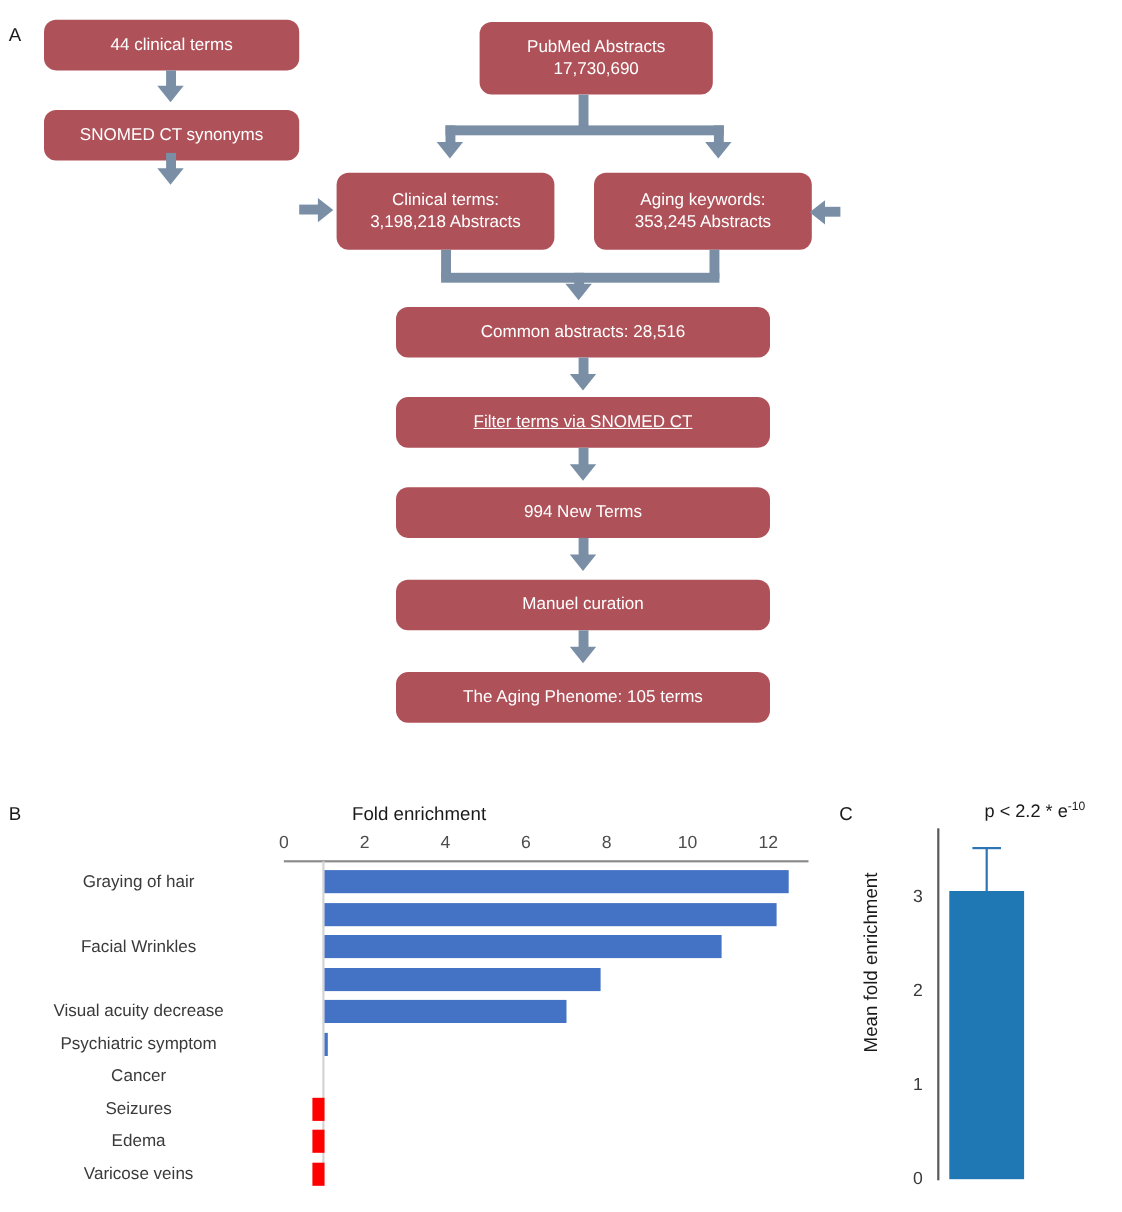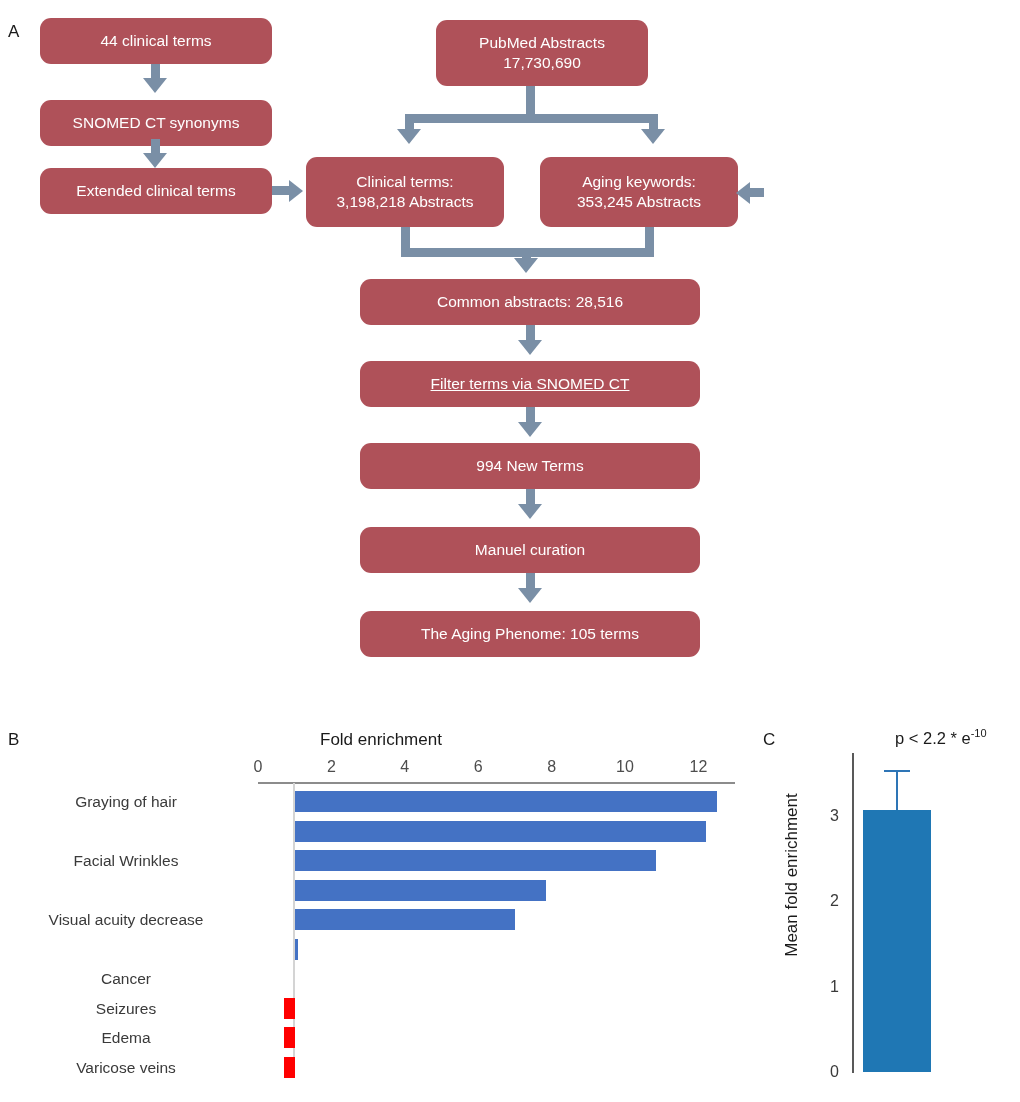--- a/index.html
+++ b/index.html
@@ -74,21 +74,20 @@
   <div class="panel-letter" style="left:8px;top:22px;">A</div>
 
   <div class="fbox" style="left:40px;top:18px;width:232px;height:46px;">44  clinical terms</div>
   <div class="conn vline" style="left:151px;top:64px;height:17px;"></div>
   <div class="arrow-down" style="left:143px;top:78px;"></div>
 
   <div class="fbox" style="left:40px;top:100px;width:232px;height:46px;">SNOMED CT synonyms</div>
   <div class="conn vline" style="left:151px;top:139px;height:17px;"></div>
   <div class="arrow-down" style="left:143px;top:153px;"></div>
 
-  <div class="fbox" style="left:40px;top:168px;width:232px;height:46px;">Extended clinical terms</div>
 
   <div class="conn hline" style="left:272px;top:186px;width:18px;"></div>
   <div class="arrow-right" style="left:289px;top:180px;"></div>
 
   <div class="fbox" style="left:436px;top:20px;width:212px;height:66px;flex-direction:column;">
     <span>PubMed Abstracts</span>
     <span>17,730,690</span>
   </div>
 
   <div class="conn vline" style="left:526px;top:86px;height:32px;"></div>
@@ -162,20 +161,21 @@
         <div class="bbar pos" style="left: 294.7px; width: 361.495px; background: rgb(68, 114, 196);"></div>
       </div>
       <div class="brow" style="top: 160.5px; width: 760px;">
         <div class="bbar pos" style="left: 294.7px; width: 251.762px; background: rgb(68, 114, 196);"></div>
       </div>
       <div class="brow" style="top: 190px; width: 760px;">
         <div class="blabel" style="right: 520px;">Visual acuity decrease</div>
         <div class="bbar pos" style="left: 294.7px; width: 220.2px; background: rgb(68, 114, 196);"></div>
       </div>
       <div class="brow" style="top: 219.5px; width: 760px;">
+        <div class="blabel" style="right: 520px;">Psychiatric symptom</div>
         <div class="bbar pos" style="left: 294.7px; width: 3.67px; background: rgb(68, 114, 196);"></div>
       </div>
       <div class="brow" style="top: 249px; width: 760px;">
         <div class="blabel" style="right: 520px;">Cancer</div>
       </div>
       <div class="brow" style="top: 278.5px; width: 760px;">
         <div class="blabel" style="right: 520px;">Seizures</div>
         <div class="bbar neg" style="left: 283.69px; width: 11.01px; background: rgb(255, 0, 0);"></div>
       </div>
       <div class="brow" style="top: 308px; width: 760px;">

